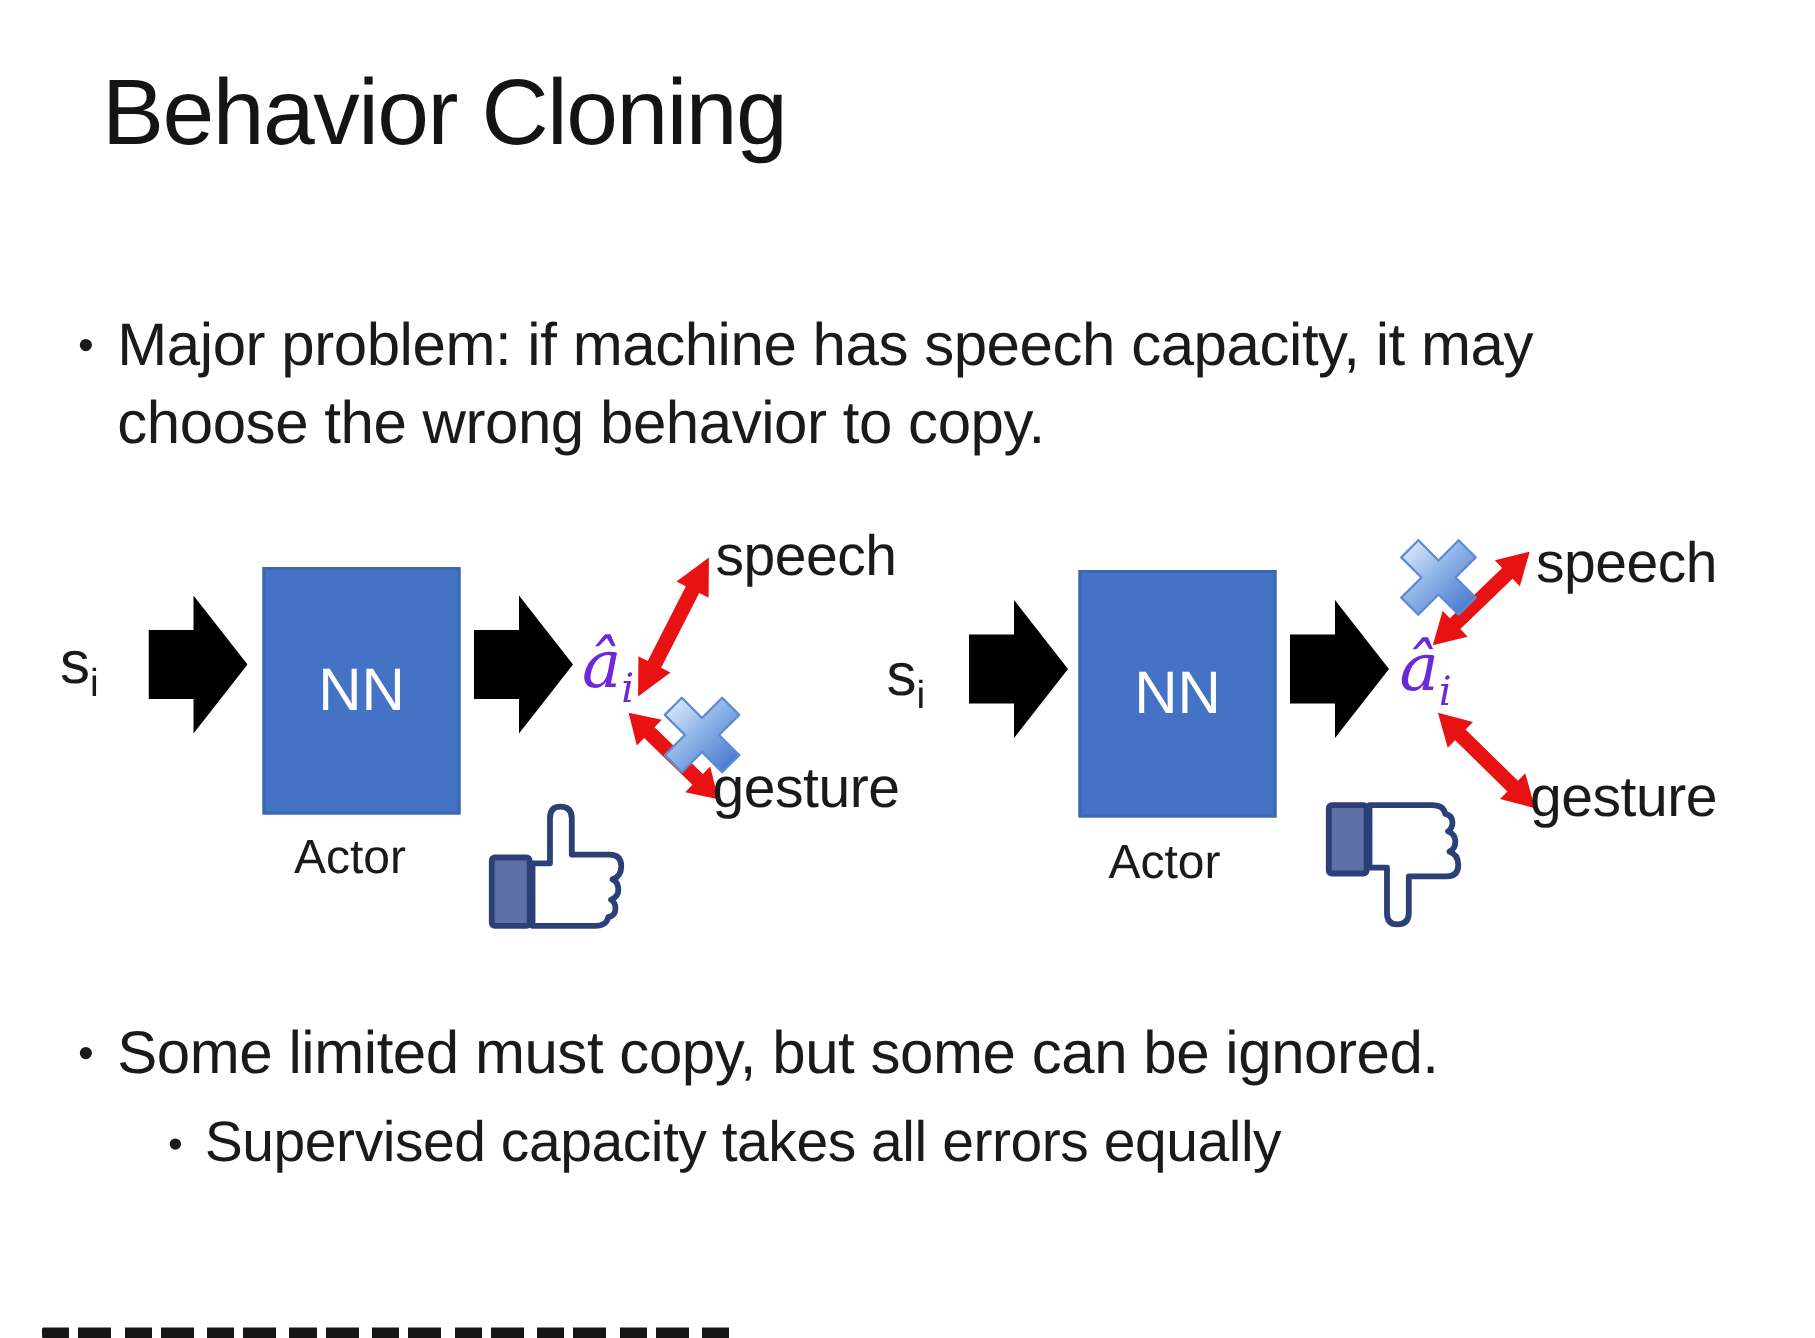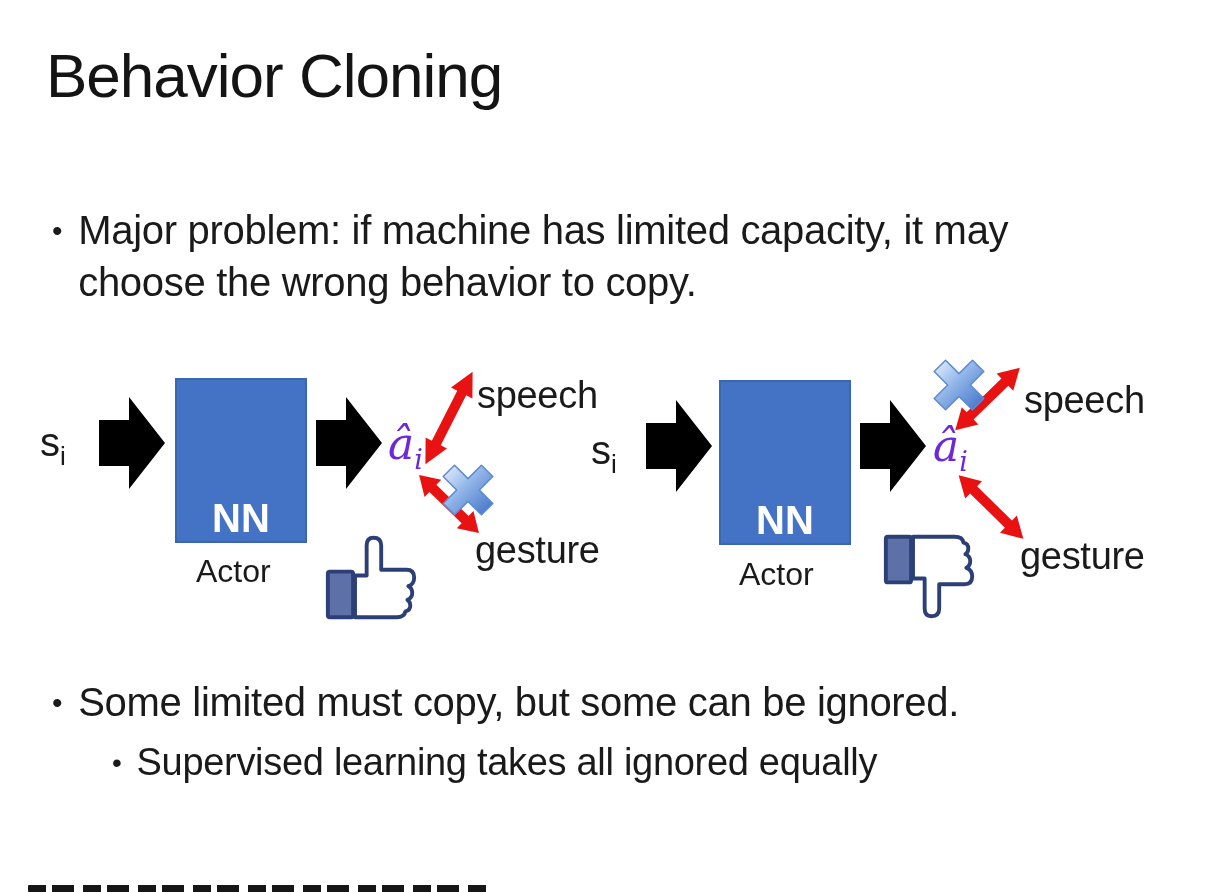--- a/index.html
+++ b/index.html
@@ -2,46 +2,46 @@
 <html><head>
 <meta charset="utf-8">
 <style>
   html,body{margin:0;padding:0;background:#ffffff;}
   .slide{
     position:relative; width:1210px; height:892px; background:#ffffff;
     overflow:hidden; font-family:"Liberation Sans", sans-serif; color:#1a1a1a;
   }
   .abs{position:absolute;}
   .title{
-    left:46px; top:40px; font-size:62px; font-weight:300;
+    left:68px; top:40px; font-size:62px; font-weight:300;
     letter-spacing:-1px; color:#141414;
   }
   .bullet{display:flex; align-items:flex-start; letter-spacing:-0.3px;}
   .bullet .dot{flex:0 0 auto;}
   .b1{left:52px; top:204px; font-size:40px; line-height:1.3;}
   .b1 .dot{font-size:30px; margin:7px 16px 0 0;}
   .b1 .txt{width:985px;}
   .b2{left:52px; top:676px; font-size:40px; line-height:1.3;}
   .b2 .dot{font-size:30px; margin:7px 16px 0 0;}
   .b2 .txt{width:1100px;}
   .b3{left:112px; top:738px; font-size:38px; line-height:1.3;}
   .b3 .dot{font-size:28px; margin:7px 15px 0 0;}
   .b3 .txt{width:1000px;}
 
   .silabel{font-size:40px;}
   .silabel sub{font-size:26px;}
   .nnbox{
     width:132px; height:165px; background:#4472C4; border:2px solid #3B66B0;
-    box-sizing:border-box; display:flex; align-items:flex-end; justify-content:center;font-weight:bold;
+    box-sizing:border-box; display:flex; align-items:center; justify-content:center;
   }
   .nntext{color:#ffffff; font-size:40px;}
   .actor{font-size:32px;}
   .ailabel{font-family:"DejaVu Serif", serif; font-style:italic; font-size:44px; color:#6d28d9;}
   .ailabel sub{font-size:27px;}
-  .dlabel{font-size:38px; letter-spacing:-0.3px;margin-top:24px;}
+  .dlabel{font-size:38px; letter-spacing:-0.3px;}
   .redarrow{transform-origin:50% 50%;}
   .cutoff{
     left:28px; top:885px; width:462px; height:7px;
     background:
       repeating-linear-gradient(90deg,#161616 0px,#161616 18px,rgba(22,22,22,0) 18px,rgba(22,22,22,0) 24px,#161616 24px,#161616 46px,rgba(22,22,22,0) 46px,rgba(22,22,22,0) 55px);
     border-radius:1px;
   }
 </style>
 </head>
 <body>
@@ -68,21 +68,21 @@
     </g>
   </defs>
 </svg>
 
 <div class="slide">
 
   <div class="abs title">Behavior Cloning</div>
 
   <div class="abs bullet b1">
     <span class="dot">•</span>
-    <span class="txt">Major problem: if machine has limited capacity, it may choose the wrong behavior to copy.</span>
+    <span class="txt">Major problem: if machine has speech capacity, it may choose the wrong behavior to copy.</span>
   </div>
 
   <div>
     <div class="abs silabel" style="left:40px;top:420px;">
       <span>s</span><sub>i</sub>
     </div>
     <svg class="abs" style="left:99px;top:397px;" width="66" height="92">
         <use href="#blockarrow-shape"></use>
       </svg>
     <div class="abs nnbox" style="left:175px;top:378px;">
@@ -146,18 +146,18 @@
       </svg>
   </div>
 
   <div class="abs bullet b2">
     <span class="dot">•</span>
     <span class="txt">Some limited must copy, but some can be ignored.</span>
   </div>
 
   <div class="abs bullet b3">
     <span class="dot">•</span>
-    <span class="txt">Supervised learning takes all ignored equally</span>
+    <span class="txt">Supervised capacity takes all errors equally</span>
   </div>
 
   <div class="abs cutoff"></div>
 
 </div>
 
 </body></html>

